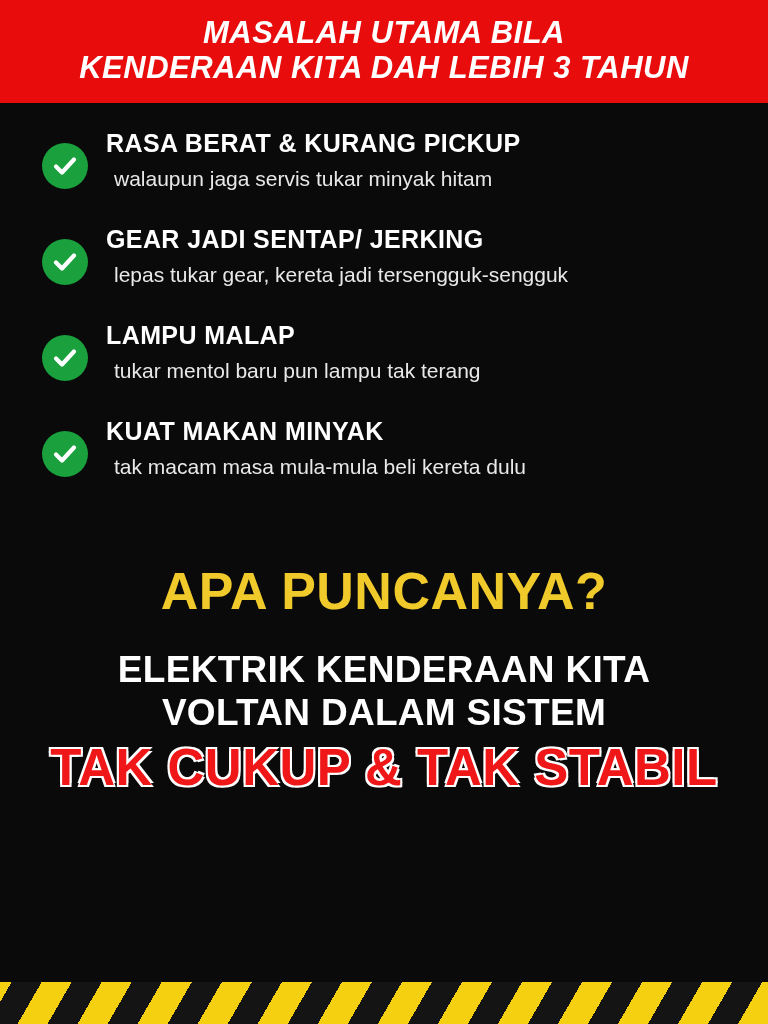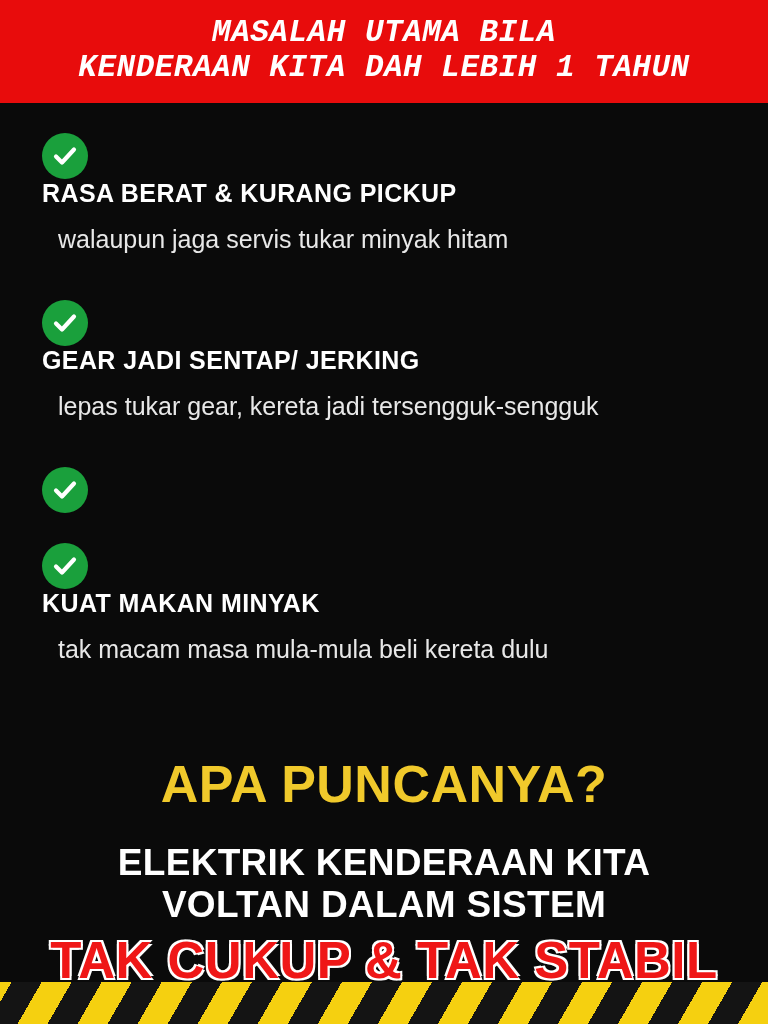--- a/index.html
+++ b/index.html
@@ -29,35 +29,33 @@
     padding: 16px 14px 18px 14px;
     text-align: center;
   }
   .header-line {
     display: block;
     font-weight: 800;
     font-style: italic;
     letter-spacing: 0.5px;
     color: #ffffff;
     line-height: 1.12;
-    font-family: Liberation Mono, monospace;
   }
   .header-line-1 { font-size: 31px; }
   .header-line-2 { font-size: 31px; }
 
   
   .list {
     padding: 26px 34px 0 42px;
     flex: 0 0 auto;
   }
   .list-item {
     display: flex;
-    align-items: flex-start;
+    align-items: center;
     margin-bottom: 26px;
-    flex-direction: column;
   }
   .check-badge {
     flex: 0 0 auto;
     width: 46px;
     height: 46px;
     border-radius: 50%;
     background: #1aa03c;
     margin-right: 18px;
     margin-top: 4px;
     position: relative;
@@ -73,25 +71,25 @@
   }
   .item-title {
     font-size: 25px;
     font-weight: 800;
     letter-spacing: 0.4px;
     line-height: 1.15;
     color: #ffffff;
     margin: 0 0 3px 0;
   }
   .item-sub {
-    font-size: 25px;
+    font-size: 21px;
     font-weight: 400;
     line-height: 1.2;
     color: #e8e8e8;
-    margin: 16px;
+    margin: 8px;
   }
 
   
   .bottom {
     flex: 1 1 auto;
     display: flex;
     flex-direction: column;
     align-items: center;
     justify-content: flex-start;
     padding-top: 48px;
@@ -144,21 +142,21 @@
     );
   }
 </style>
 </head>
 <body>
 
 <div class="poster">
 
   <div class="header">
     <span class="header-line header-line-1">MASALAH UTAMA BILA</span>
-    <span class="header-line header-line-2">KENDERAAN KITA DAH LEBIH 1 TAHUN</span>
+    <span class="header-line header-line-2">KENDERAAN KITA DAH LEBIH 3 TAHUN</span>
   </div>
 
   <div class="list">
 
     <div class="list-item">
       <span class="check-badge">
         <svg width="28" height="28" viewBox="0 0 28 28" aria-hidden="true">
           <path d="M5 14.5 L11 20.5 L23 7.5" fill="none" stroke="#ffffff" stroke-width="4.2" stroke-linecap="round" stroke-linejoin="round"></path>
         </svg>
       </span>
@@ -179,20 +177,24 @@
         <p class="item-sub">lepas tukar gear, kereta jadi tersengguk-sengguk</p>
       </div>
     </div>
 
     <div class="list-item">
       <span class="check-badge">
         <svg width="28" height="28" viewBox="0 0 28 28" aria-hidden="true">
           <path d="M5 14.5 L11 20.5 L23 7.5" fill="none" stroke="#ffffff" stroke-width="4.2" stroke-linecap="round" stroke-linejoin="round"></path>
         </svg>
       </span>
+      <div class="item-text">
+        <p class="item-title">LAMPU MALAP</p>
+        <p class="item-sub">tukar mentol baru pun lampu tak terang</p>
+      </div>
     </div>
 
 
     <div class="list-item">
       <span class="check-badge">
         <svg width="28" height="28" viewBox="0 0 28 28" aria-hidden="true">
           <path d="M5 14.5 L11 20.5 L23 7.5" fill="none" stroke="#ffffff" stroke-width="4.2" stroke-linecap="round" stroke-linejoin="round"></path>
         </svg>
       </span>
       <div class="item-text">

